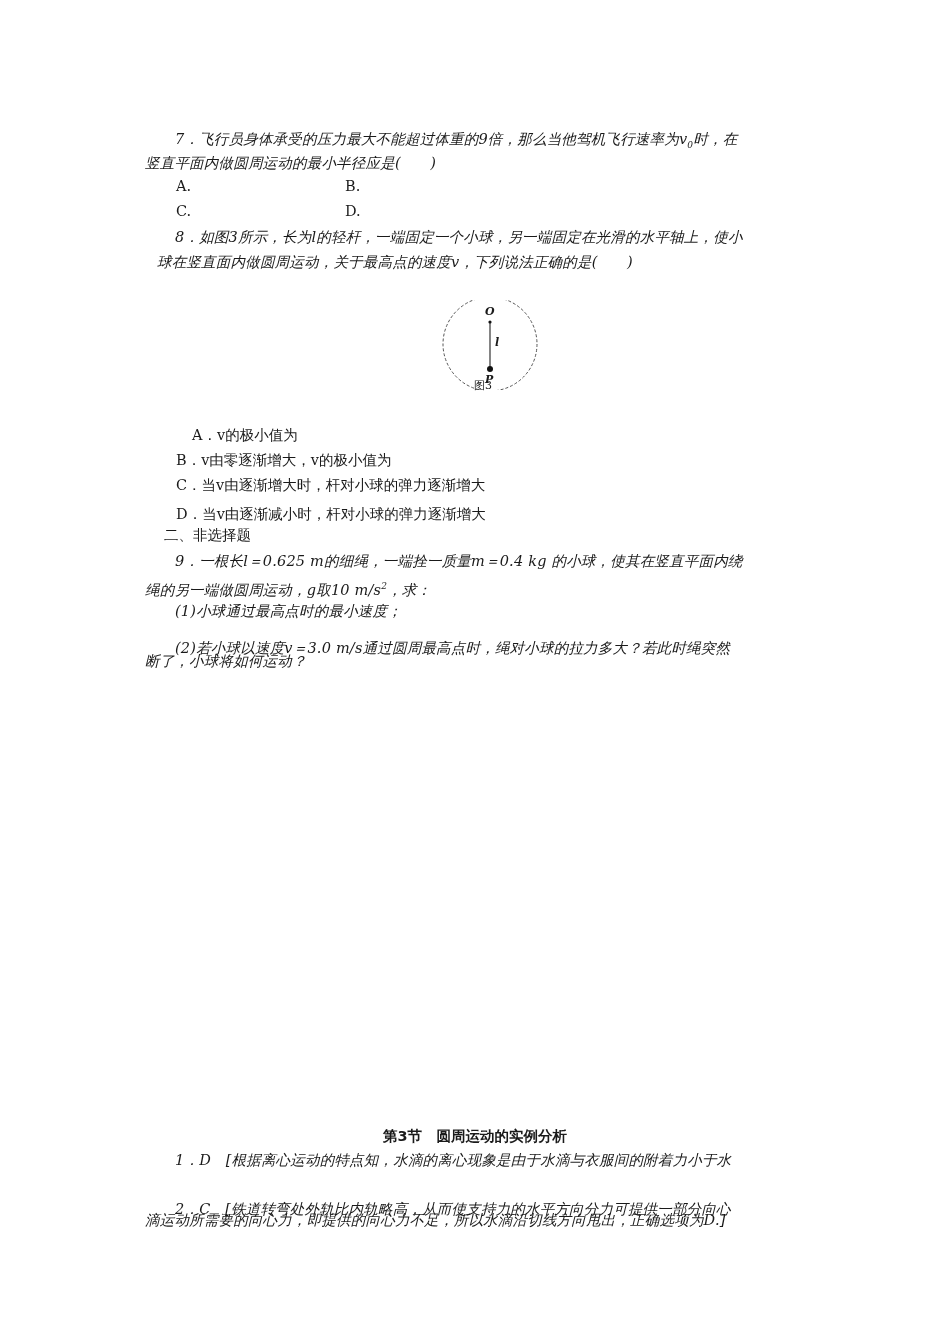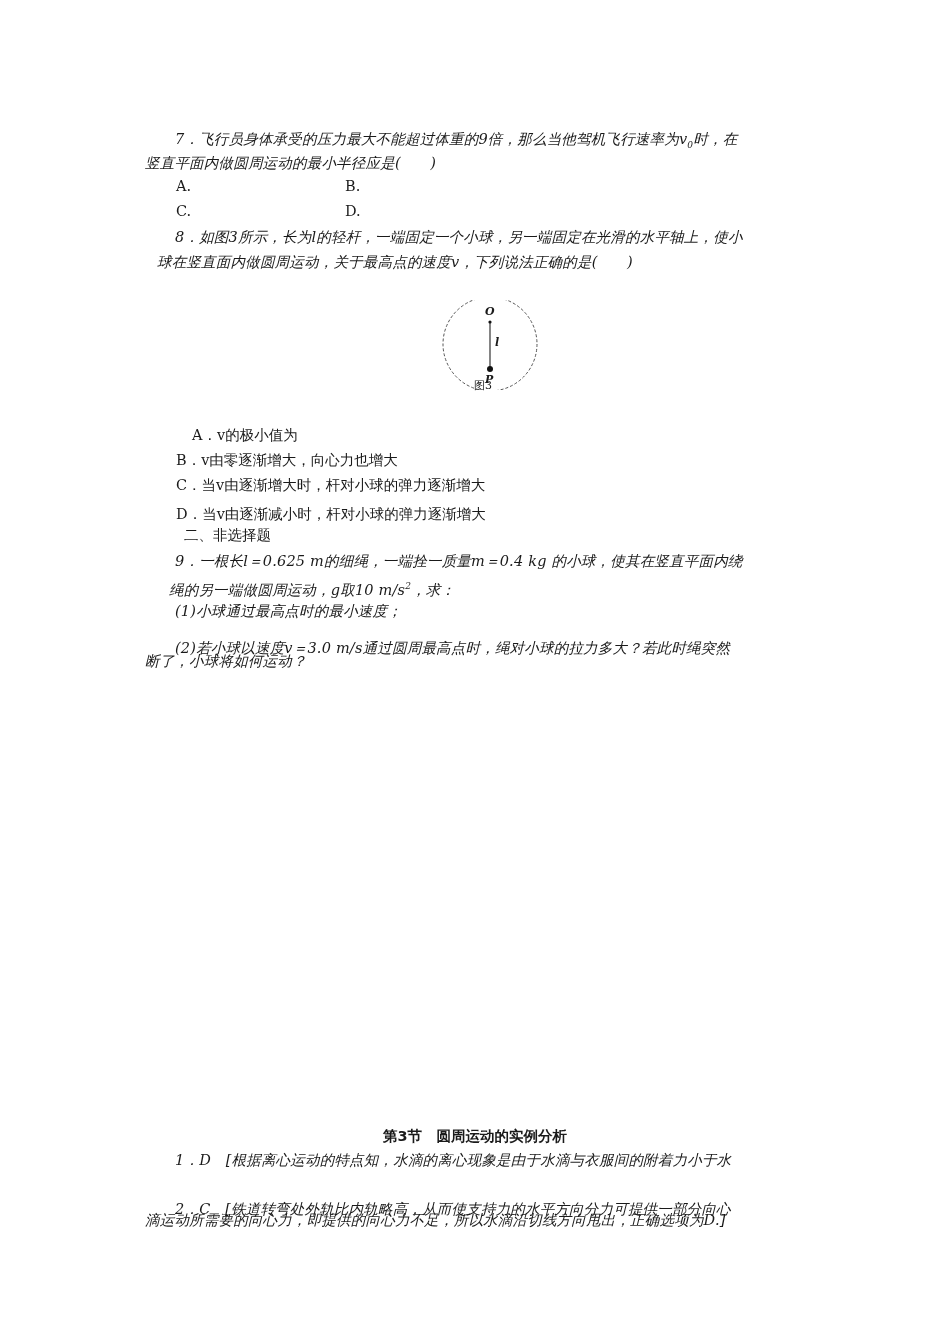--- a/index.html
+++ b/index.html
@@ -36,27 +36,27 @@
     <circle cx="52" cy="22" r="1.6" fill="#111"></circle>
     <circle cx="52" cy="69" r="3" fill="#111"></circle>
   </svg>
 </div>
 <div style="position:absolute; left:485px; top:305px; font-size:11px; font-style:italic; font-weight:bold; font-family:'DejaVu Serif', serif;">O</div>
 <div style="position:absolute; left:495px; top:336px; font-size:11px; font-style:italic; font-weight:bold; font-family:'DejaVu Serif', serif;">l</div>
 <div style="position:absolute; left:485px; top:373px; font-size:11px; font-style:italic; font-weight:bold; font-family:'DejaVu Serif', serif;">P</div>
 <div class="caption">图3</div>
 
 <div class="opt" style="left:176px; top:423px;margin-left:16px;">A．v的极小值为</div>
-<div class="opt" style="left:176px; top:448px;">B．v由零逐渐增大，向心力也增大</div>
+<div class="opt" style="left:176px; top:448px;">B．v由零逐渐增大，v的极小值为</div>
 <div class="opt" style="left:176px; top:473px;">C．当v由逐渐增大时，杆对小球的弹力逐渐增大</div>
 <div class="opt" style="left:176px; top:502px;">D．当v由逐渐减小时，杆对小球的弹力逐渐增大</div>
-<div class="opt" style="left:184px; top:523px;text-align:center;">二、非选择题</div>
+<div class="opt" style="left:164px; top:523px;text-align:center;">二、非选择题</div>
 
 <div class="line indent" style="top:548px;">9．一根长l＝0.625 m的细绳，一端拴一质量m＝0.4 kg 的小球，使其在竖直平面内绕</div>
-<div class="line" style="top:573px;margin-left:24px;"><span>绳的另一端做圆周运动，g取10 m/s</span><sup>2</sup><span>，求：</span></div>
+<div class="line" style="top:573px;"><span>绳的另一端做圆周运动，g取10 m/s</span><sup>2</sup><span>，求：</span></div>
 <div class="line indent" style="top:598px;">(1)小球通过最高点时的最小速度；</div>
 <div class="line indent" style="top:623px;margin-top:12px;">(2)若小球以速度v＝3.0 m/s通过圆周最高点时，绳对小球的拉力多大？若此时绳突然</div>
 <div class="line" style="top:648px;">断了，小球将如何运动？</div>
 
 <div class="section-title">第3节　圆周运动的实例分析</div>
 <div class="line indent" style="top:1147px;">1．D　[根据离心运动的特点知，水滴的离心现象是由于水滴与衣服间的附着力小于水</div>
 <div class="line" style="top:1171px;margin-top:36px;">滴运动所需要的向心力，即提供的向心力不足，所以水滴沿切线方向甩出，正确选项为D.]</div>
 <div class="line indent" style="top:1196px;">2．C　[铁道转弯处外轨比内轨略高，从而使支持力的水平方向分力可提供一部分向心</div>
 
 </body></html>

